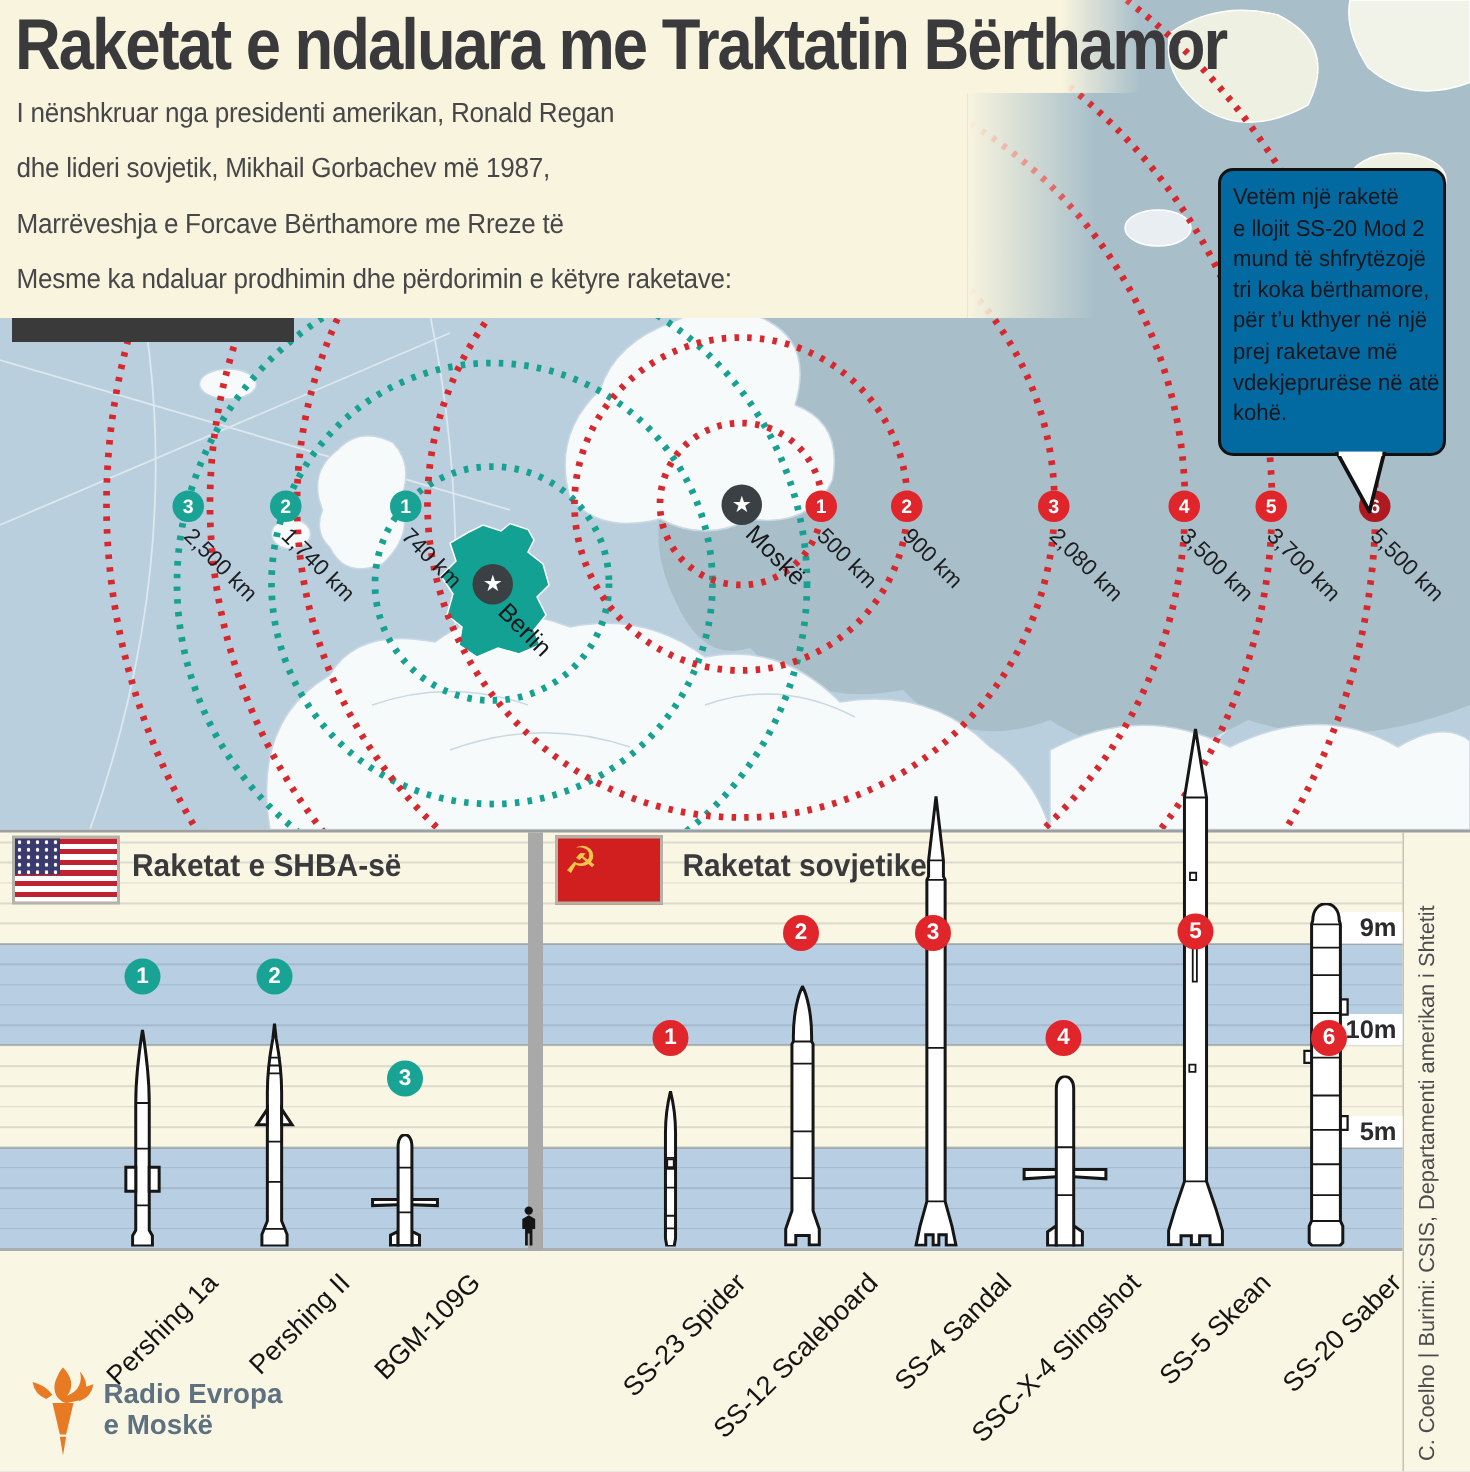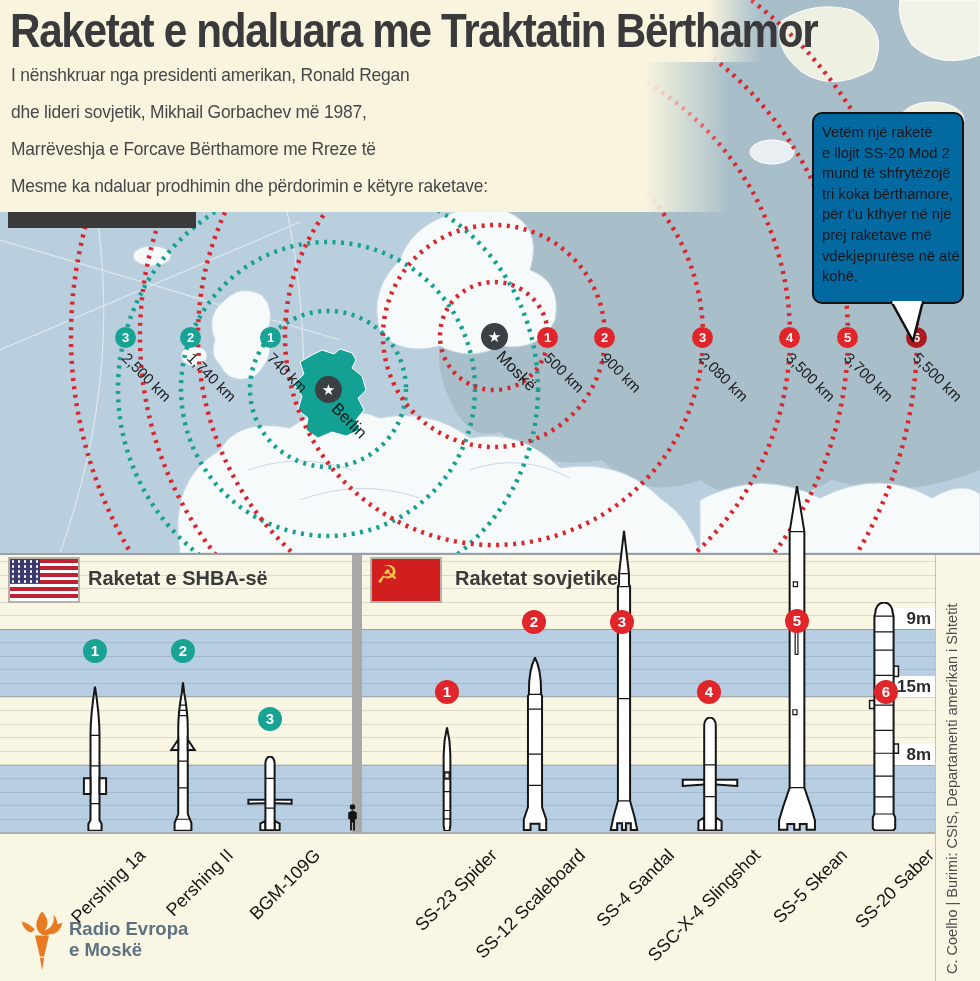--- a/index.html
+++ b/index.html
@@ -198,22 +198,22 @@
   </svg>
 
   <div class="section">
     <div class="band" style="top:74px;"></div>
     <div class="band" style="top:210px;"></div>
     <div class="grid1m"></div>
     <div class="baseline"></div>
     <div class="mid-divider"></div>
     <div class="right-divider"></div>
     <div class="scale-chip" style="left:889px; top:53px;">9m</div>
-    <div class="scale-chip" style="left:889px; top:121px;">15m</div>
-    <div class="scale-chip" style="left:889px; top:189px;">8m</div>
+    <div class="scale-chip" style="left:889px; top:121px;">10m</div>
+    <div class="scale-chip" style="left:889px; top:189px;">5m</div>
   </div>
 
   <div class="flag flag-us" style="left:8px; top:557px; z-index:5; position:absolute;">
     <div class="canton"></div>
   </div>
   <div class="sec-header" style="left:88px; top:566px;">Raketat e SHBA-së</div>
   <div class="flag flag-ussr" style="left:370px; top:557px; z-index:5; position:absolute;">
     <span>☭</span>
   </div>
   <div class="sec-header" style="left:455px; top:566px;">Raketat sovjetike</div>

